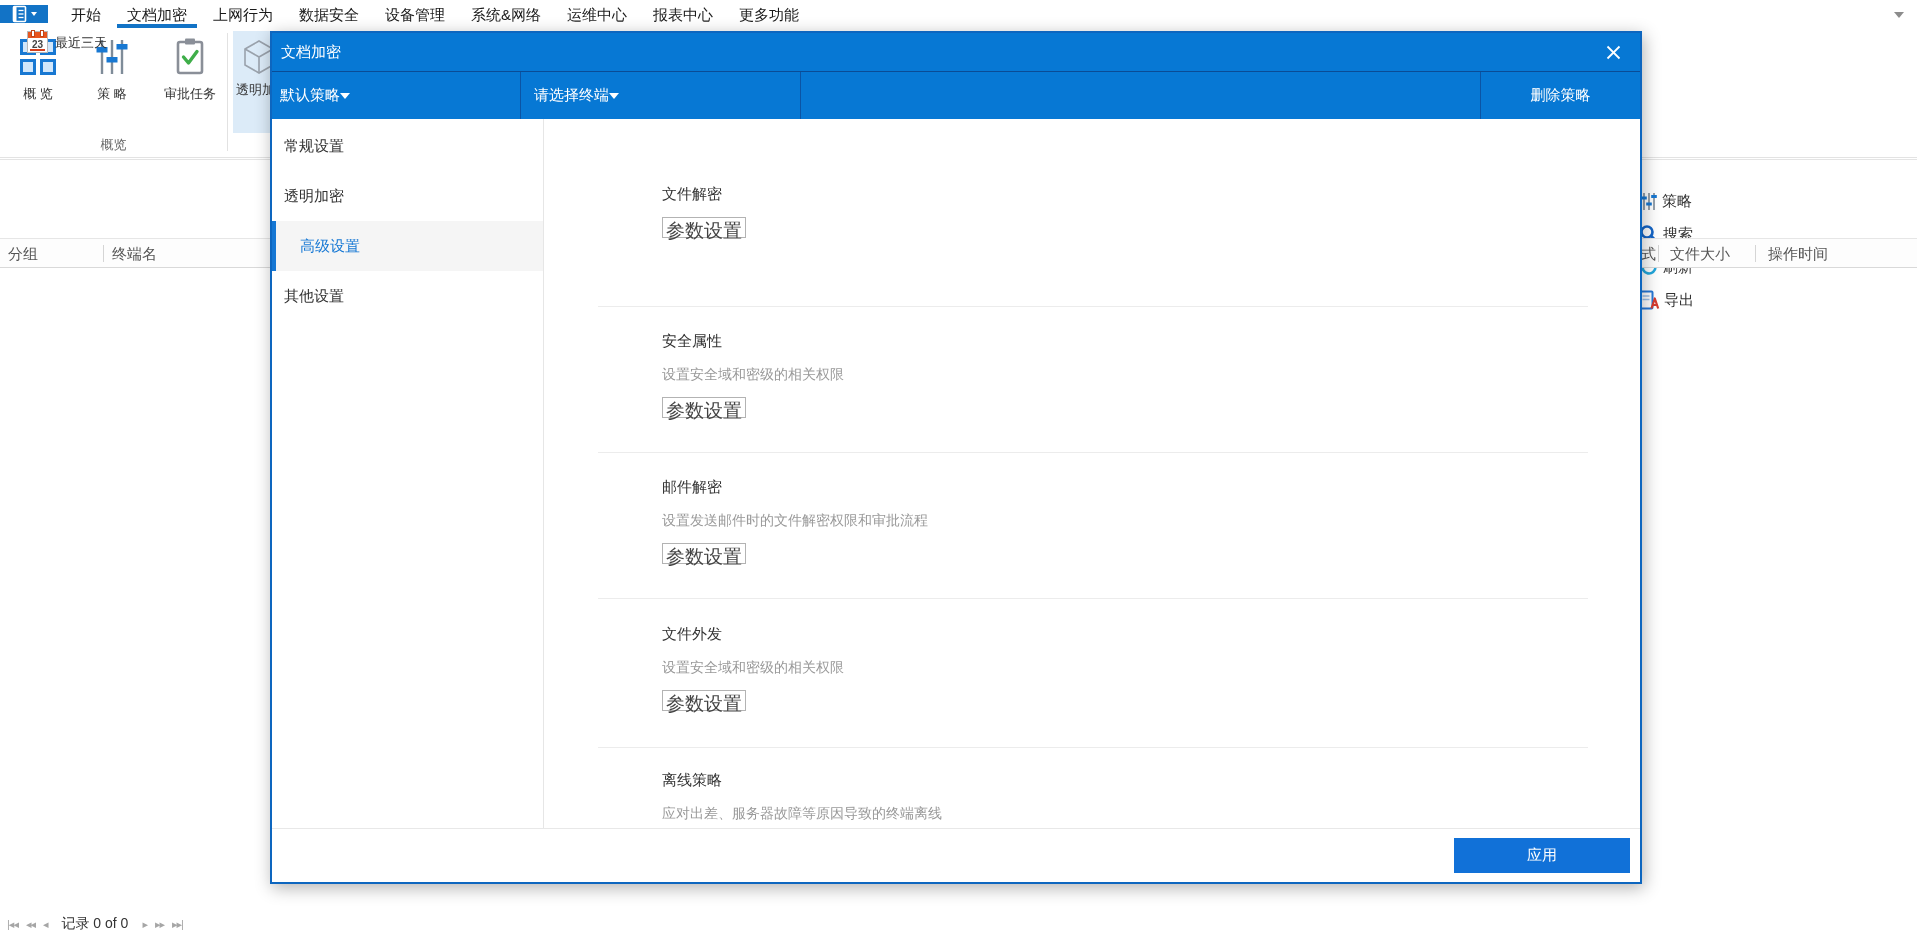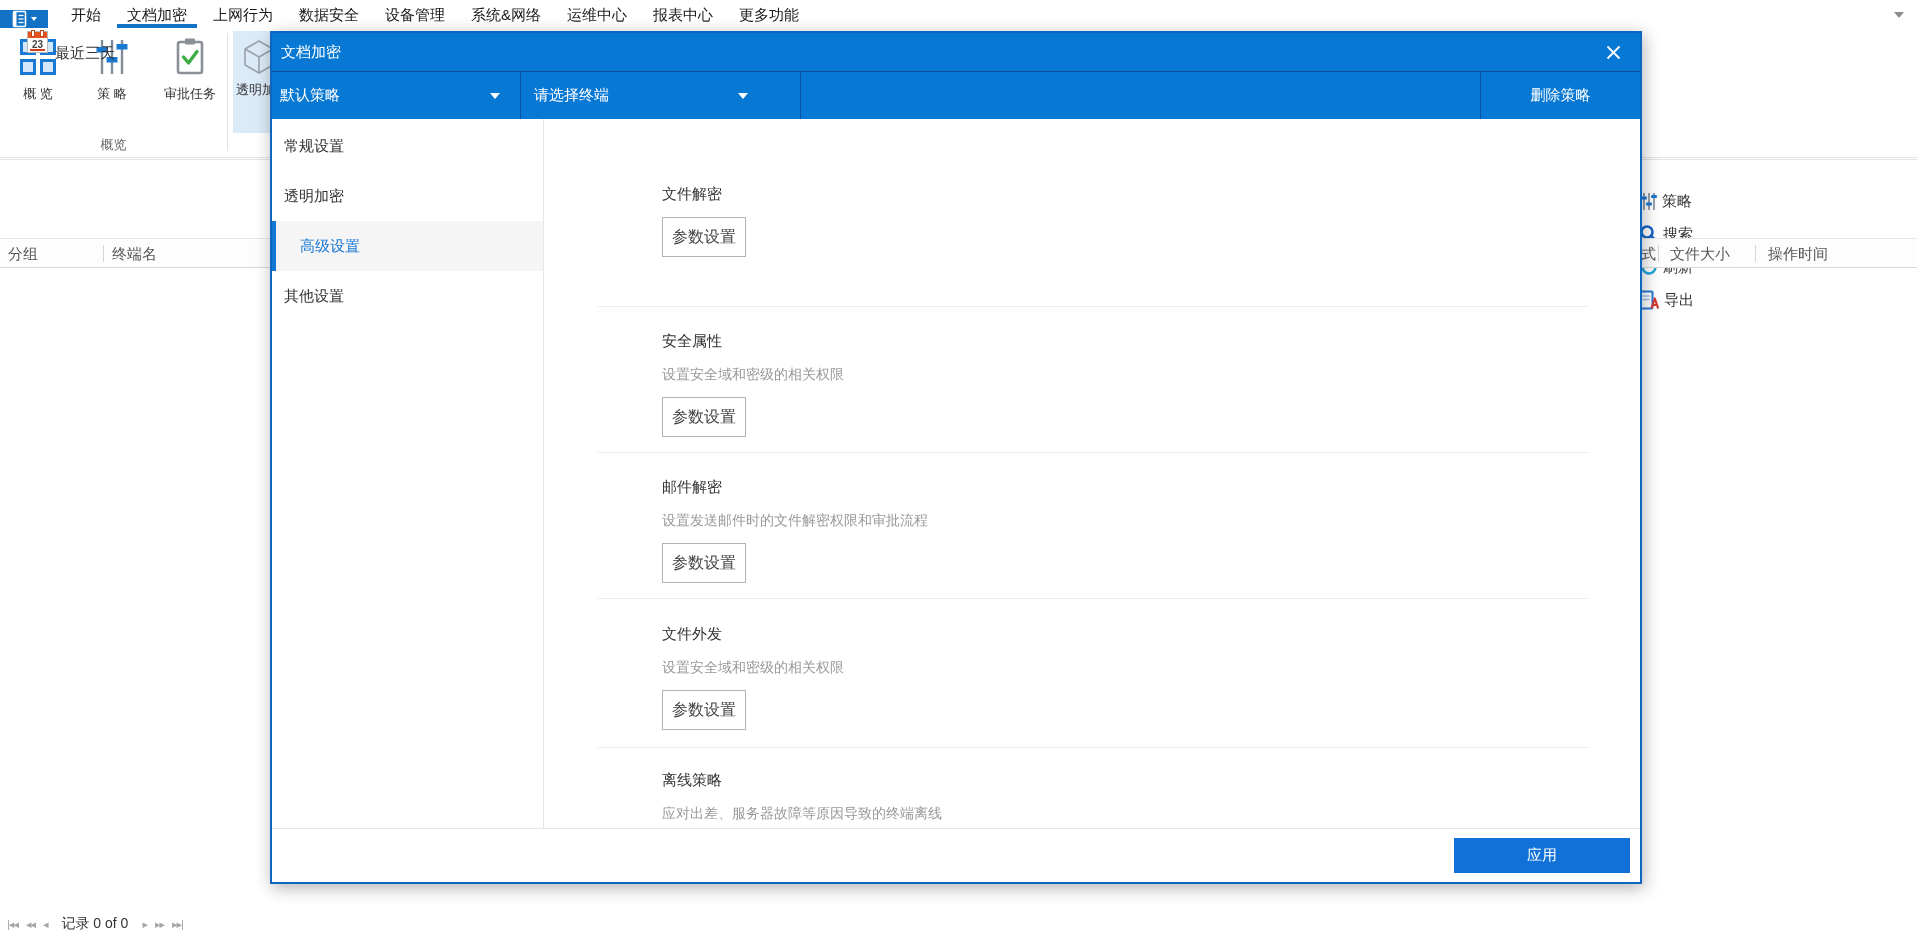--- a/index.html
+++ b/index.html
@@ -3,21 +3,21 @@
 <meta charset="utf-8">
 <style>
   * { margin:0; padding:0; box-sizing:border-box; }
   html,body { width:1917px; height:942px; }
   body {
     position:relative; overflow:hidden; background:#fff;
     font-family:"Liberation Sans", sans-serif; color:#333;
   }
 
   
-  .menubar { position:absolute; top:0; left:0; width:100%; height:28px; background:#fff; display:flex; align-items:flex-end; }
+  .menubar { position:absolute; top:0; left:0; width:100%; height:28px; background:#fff; display:flex; align-items:center; }
   .app-btn { width:48px; background:#1273c6; display:flex; align-items:center; justify-content:center; gap:3px; cursor:pointer; }
   .menu-items { display:flex; margin-left:10px; }
   .mi { padding:0 13px; line-height:27px; font-size:15px; color:#1a1a1a; position:relative; white-space:nowrap; cursor:pointer; }
   .mi.selected::after { content:""; position:absolute; left:3px; right:3px; bottom:0; height:4px; background:#1273c6; }
 
   
   .ribbon { position:absolute; top:28px; left:0; width:100%; height:130px; background:#fff; border-bottom:1px solid #e3e3e3; }
   .rb { position:absolute; top:6px; width:76px; display:flex; flex-direction:column; align-items:center; cursor:pointer; }
   .rb .ic { height:46px; display:flex; align-items:center; justify-content:center; }
   .rb .lbl { font-size:13px; color:#333; margin-top:5px; white-space:nowrap; }
@@ -30,21 +30,21 @@
   .rb-partial .lbl { position:absolute; left:3px; top:50px; font-size:13px; color:#333; white-space:nowrap; }
 
   
   .filterbar { position:absolute; top:159px; left:0; width:100%; height:79px; background:#fff; border-top:1px solid #e4e4e4; }
   .calendar { position:absolute; left:27px; top:31px; width:21px; height:22px; border:1px solid #b9b9b9; background:#fff; }
   .calendar .ctop { position:absolute; top:0; left:0; right:0; height:6px; background:#e8551e; }
   .calendar .ctop::before, .calendar .ctop::after { content:""; position:absolute; top:-2px; width:2px; height:5px; background:#fff; border:1px solid #c44517; }
   .calendar .ctop::before { left:3px; } .calendar .ctop::after { right:3px; }
   .calendar .cnum { position:absolute; top:7px; left:0; right:0; text-align:center; font-size:10px; font-weight:bold; color:#444; }
   .calendar .cline { position:absolute; bottom:1px; left:2px; right:2px; height:2px; background:#d6401d; }
-  .date-lbl { position:absolute; left:55px; top:44px; font-size:15px; color:#333; }
+  .date-lbl { position:absolute; left:55px; top:34px; font-size:13px; color:#333; }
   .actions { position:absolute; top:192px; left:1638px; display:flex; align-items:center; gap:13px;flex-direction:column; }
   .act { display:flex; align-items:center; gap:4px; font-size:15px; color:#333; cursor:pointer; white-space:nowrap; }
 
   
   .theader { position:absolute; top:238px; left:0; width:100%; height:30px; background:#fdfdfd; border-top:1px solid #e6e6e6; border-bottom:1px solid #d9d9d9; }
   .th { position:absolute; top:6px; font-size:15px; color:#555; white-space:nowrap; }
   .th-sep { position:absolute; top:6px; width:1px; height:17px; background:#d5d5d5; }
   .th-caret { position:absolute; top:12px; left:1894px; width:0; height:0; border-left:5px solid transparent; border-right:5px solid transparent; border-top:6px solid #8c8c8c; }
 
   
@@ -52,35 +52,35 @@
   .pg { font-size:11px; color:#a6a6a6; letter-spacing:-1px; cursor:pointer; }
   .rec { font-size:14px; color:#333; margin:0 6px; white-space:nowrap; }
 
   
   .modal { position:absolute; left:270px; top:31px; width:1372px; height:853px; background:#fff;
            border:2px solid #0d66bf; box-shadow:2px 4px 16px rgba(0,0,0,.30); display:flex; flex-direction:column; }
   .m-title { height:38px; background:#0778d4; display:flex; align-items:center; padding-left:9px; position:relative; flex:0 0 auto; }
   .m-title .t { color:#fff; font-size:15px; }
   .m-close { position:absolute; right:16px; top:8px; width:22px; height:22px; display:flex; align-items:center; justify-content:center; cursor:pointer; }
   .m-dd-row { height:48px; background:#0778d4; border-top:1px solid #0a4c96; display:flex; align-items:center; flex:0 0 auto; }
-  .dd { display:flex; align-items:center; justify-content:space-between; color:#fff; font-size:15px; cursor:pointer; height:100%; }
+  .dd { display:flex; align-items:center; color:#fff; font-size:15px; cursor:pointer; height:100%; }
   .dd1 { width:248px; padding:0 20px 0 8px; }
   .dd2 { width:279px; padding:0 52px 0 13px; }
   .vsep { width:1px; height:100%; background:#0b54a4; flex:0 0 auto; }
   .dd-spacer { flex:1; }
   .del-btn { width:159px; text-align:center; color:#fff; font-size:15px; cursor:pointer; }
   .m-body { flex:1; display:flex; min-height:0; }
   .m-nav { width:272px; border-right:1px solid #e6e6e6; padding-top:2px; flex:0 0 auto; }
   .m-nav-item { height:50px; line-height:50px; padding-left:12px; font-size:15px; color:#333; cursor:pointer; }
   .m-nav-item.sel { background:#f5f5f5; border-left:4px solid #1577d4; padding-left:24px; color:#1577d4; }
   .m-content { flex:1; position:relative; overflow:hidden; }
   .sec { position:absolute; left:70px; right:52px;margin-left:48px; }
   .sec .t { font-size:15px; color:#333; line-height:16px; }
   .sec .d { margin-top:17px; font-size:14px; color:#999; line-height:16px; }
-  .sec .b { margin-top:15px; width:84px; height:40px; border:1px solid #b3b3b3; background:#fff; font-size:16px; color:#444;
+  .sec .b { margin-top:15px; width:84px; height:21px; border:1px solid #b3b3b3; background:#fff; font-size:19px; color:#444;
             font-family:"Liberation Sans", sans-serif; cursor:pointer; display:block; }
   .sec1 { top:67px; } .sec2 { top:214px; } .sec3 { top:360px; } .sec4 { top:507px; } .sec5 { top:653px; }
   .divd { position:absolute; left:54px; right:52px; height:1px; background:#ececec; }
   .dv1 { top:187px; } .dv2 { top:333px; } .dv3 { top:479px; } .dv4 { top:628px; }
   .m-footer { height:54px; border-top:1px solid #e8e8e8; position:relative; background:#fff; flex:0 0 auto; }
   .apply { position:absolute; right:10px; top:9px; width:176px; height:35px; background:#1171d8; color:#fff;
            font-size:15px; border:none; font-family:"Liberation Sans", sans-serif; cursor:pointer; }
   .wcaret { width:0; height:0; border-left:5px solid transparent; border-right:5px solid transparent; border-top:6px solid #fff; }
 </style>
 </head>

